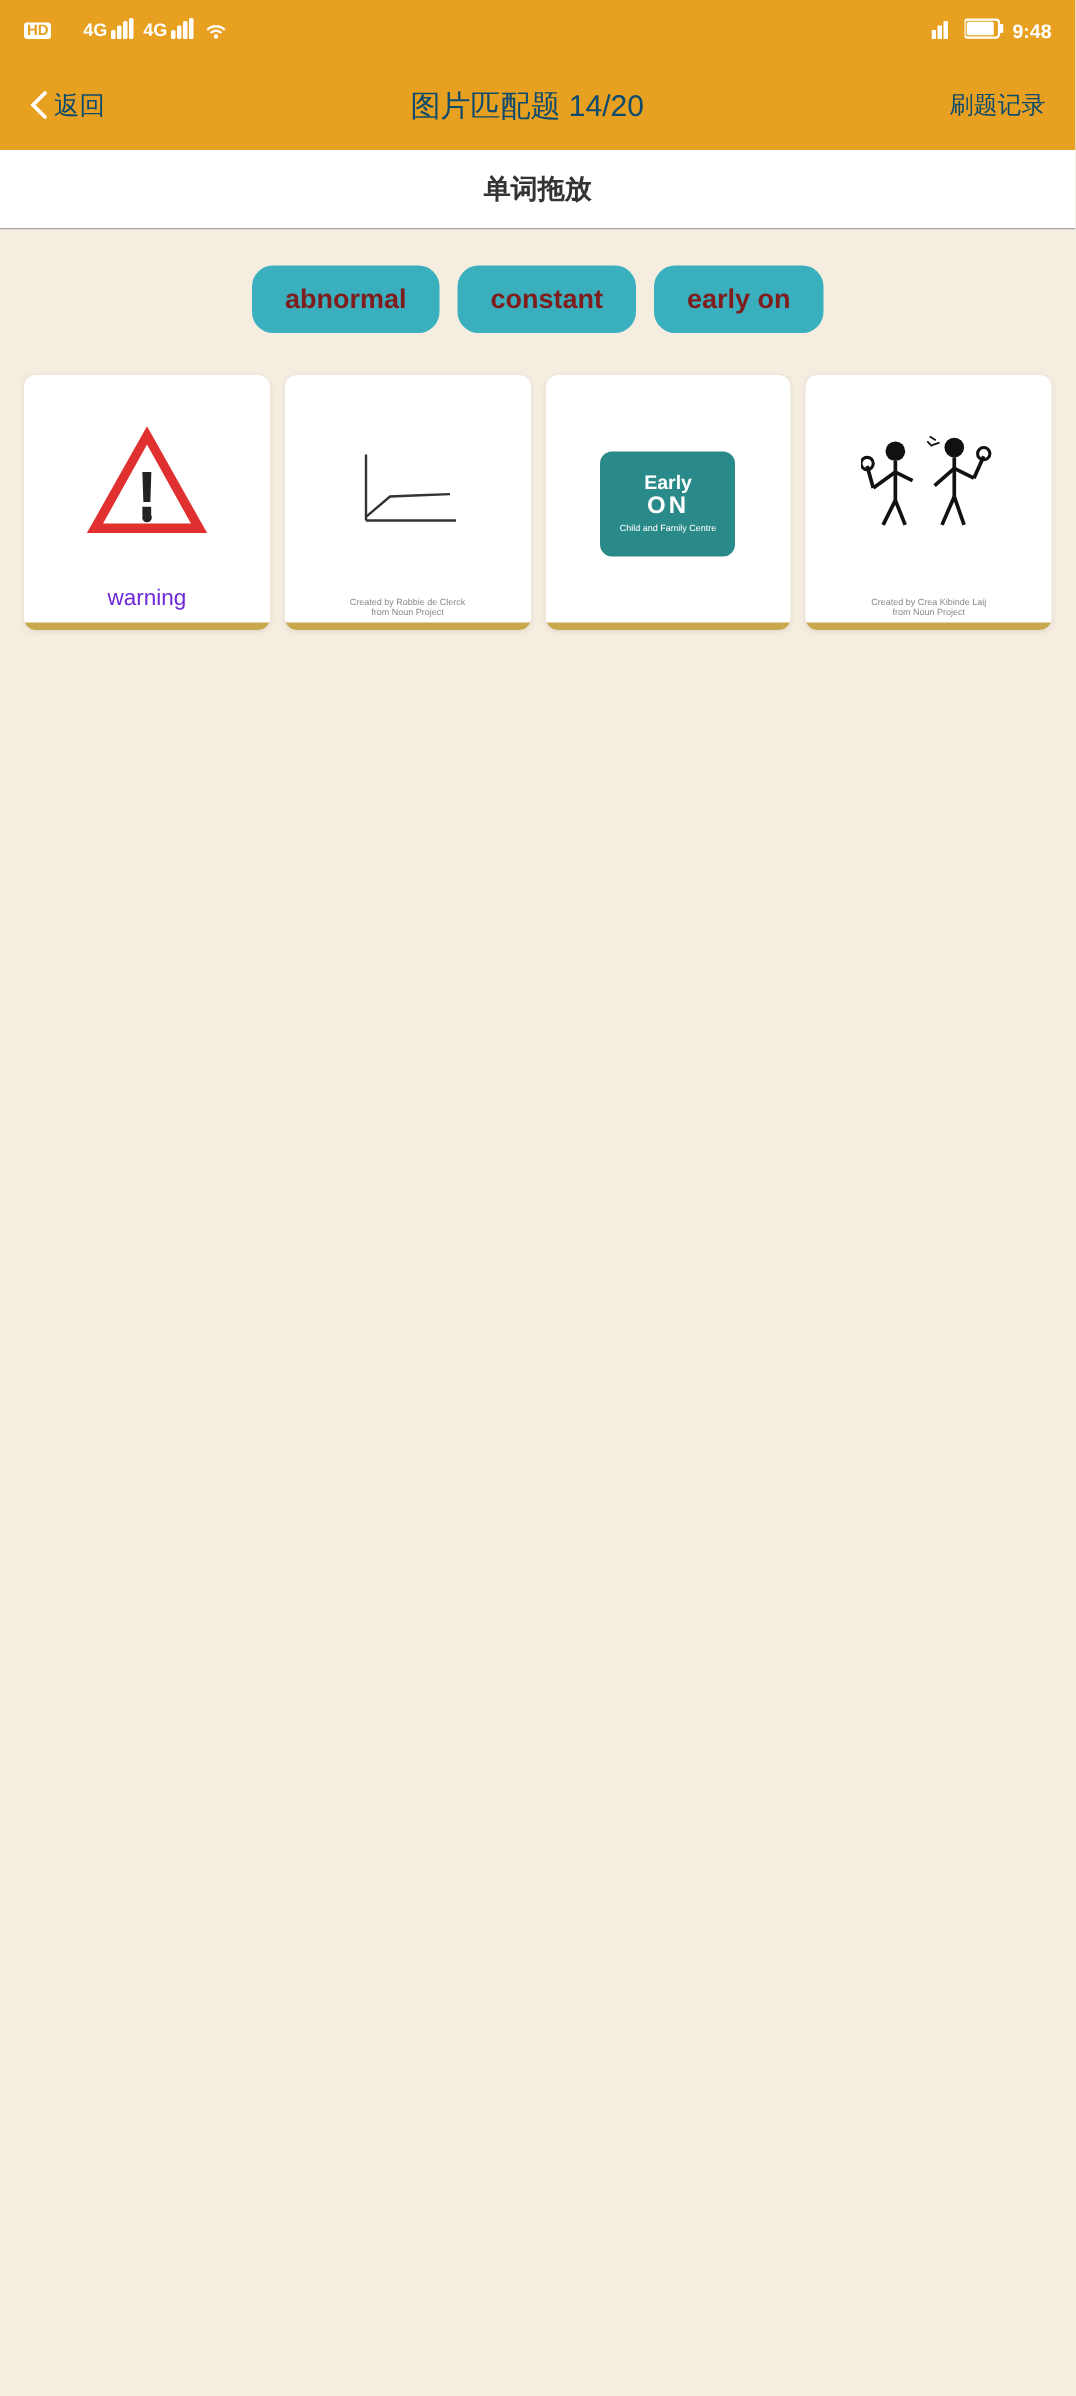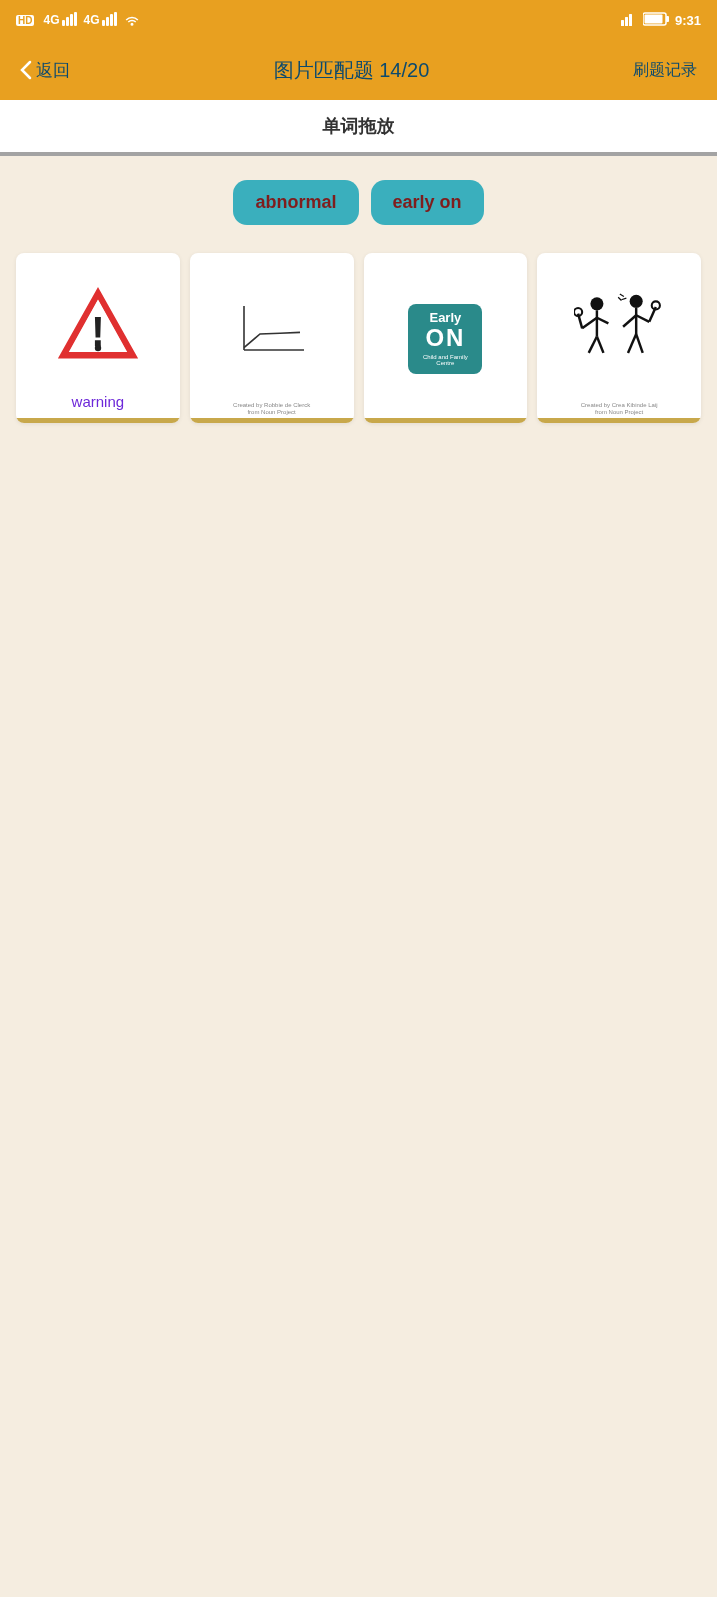--- a/index.html
+++ b/index.html
@@ -56,21 +56,21 @@
     }
 
     
     .section-title-bar {
       background: #fff;
       text-align: center;
       padding: 14px 0;
       font-size: 18px;
       font-weight: 600;
       color: #333;
-      border-bottom: 4px solid #a3a3a3;
+      border-bottom: 1px solid #a3a3a3;
     }
 
     
     .main {
       background: #f5ede0;
       padding: 24px 16px;
     }
 
     
     .word-chips {
@@ -140,21 +140,21 @@
 
     
     .early-on-box {
       background: #2a8a8a;
       border-radius: 8px;
       padding: 10px 8px;
       display: flex;
       flex-direction: column;
       align-items: center;
       justify-content: center;
-      width: 74px;
+      width: 90px;
       height: 70px;
     }
     .early-on-text {
       color: #fff;
       font-size: 13px;
       font-weight: 800;
       line-height: 1.1;
       text-align: center;
     }
     .early-on-sub {
@@ -192,21 +192,21 @@
       text-align: center;
       padding: 0 2px 2px;
       line-height: 1.2;
     }
   </style>
 </head>
 <body>
 
 <div class="status-bar">
   <div class="status-left">
-    <span style="font-size:10px;background:#fff;color:#e8a020;border-radius:2px;padding:0 2px;font-weight:800;margin-right:6px;text-align:right;">HD</span>
+    <span style="font-size:10px;background:#fff;color:#e8a020;border-radius:2px;padding:0 2px;font-weight:800;margin-right:18px;text-align:right;">HD</span>
     <span style="font-size:12px;">4G</span>
     <span>
       <svg width="18" height="14" viewBox="0 0 18 14" fill="white">
         <rect x="0" y="8" width="3" height="6" rx="1"></rect>
         <rect x="4" y="5" width="3" height="9" rx="1"></rect>
         <rect x="8" y="2" width="3" height="12" rx="1"></rect>
         <rect x="12" y="0" width="3" height="14" rx="1"></rect>
       </svg>
     </span>
     <span style="font-size:12px;">4G</span>
@@ -232,21 +232,21 @@
         <rect x="8" y="2" width="3" height="12" rx="0.5"></rect>
       </svg>
     </span>
     <span>
       <svg width="26" height="14" viewBox="0 0 26 14" fill="white">
         <rect x="0" y="1" width="23" height="12" rx="2" stroke="white" stroke-width="1.5" fill="none"></rect>
         <rect x="1.5" y="2.5" width="18" height="9" rx="1" fill="white"></rect>
         <rect x="23" y="4" width="3" height="6" rx="1" fill="white"></rect>
       </svg>
     </span>
-    <span>9:31</span>
+    <span>9:48</span>
   </div>
 </div>
 
 <div class="header">
   <div class="header-back">
     <svg width="12" height="20" viewBox="0 0 12 20" fill="white">
       <path d="M10 2 L2 10 L10 18" stroke="white" stroke-width="2.5" fill="none" stroke-linecap="round"></path>
     </svg>
     <span>返回</span>
   </div>
@@ -255,20 +255,21 @@
 </div>
 
 <div class="section-title-bar">
   <span>单词拖放</span>
 </div>
 
 <div class="main">
 
   <div class="word-chips">
     <div class="word-chip">abnormal</div>
+    <div class="word-chip">constant</div>
     <div class="word-chip">early on</div>
   </div>
 
   <div class="cards-grid">
 
     <div class="card">
       <div class="card-image-area">
         <svg class="warning-svg" viewBox="0 0 100 90" fill="none" xmlns="http://www.w3.org/2000/svg">
           <polygon points="50,5 95,85 5,85" fill="white" stroke="#e03030" stroke-width="6"></polygon>
           <polygon points="50,10 90,82 10,82" fill="white" stroke="#e03030" stroke-width="4"></polygon>
@@ -292,21 +293,21 @@
           <polyline points="15,62 35,45 60,44 85,43" stroke="#333" stroke-width="2" fill="none"></polyline>
         </svg>
       </div>
       <div class="card-caption">Created by Robbie de Clerck<br>from Noun Project</div>
       <div class="card-bottom-bar"></div>
     </div>
 
     <div class="card">
       <div class="card-image-area">
         <div class="early-on-box">
-          <div class="early-on-text">Early<br><span style="font-size:24px;letter-spacing:2px;">ON</span></div>
+          <div class="early-on-text">Early<br><span style="font-size:16px;letter-spacing:2px;">ON</span></div>
           <div class="early-on-sub">Child and Family Centre</div>
         </div>
       </div>
       <div class="card-bottom-bar"></div>
     </div>
 
     <div class="card">
       <div class="card-image-area">
         <svg class="stickfig-svg" viewBox="0 0 110 100" fill="none" xmlns="http://www.w3.org/2000/svg">
 

